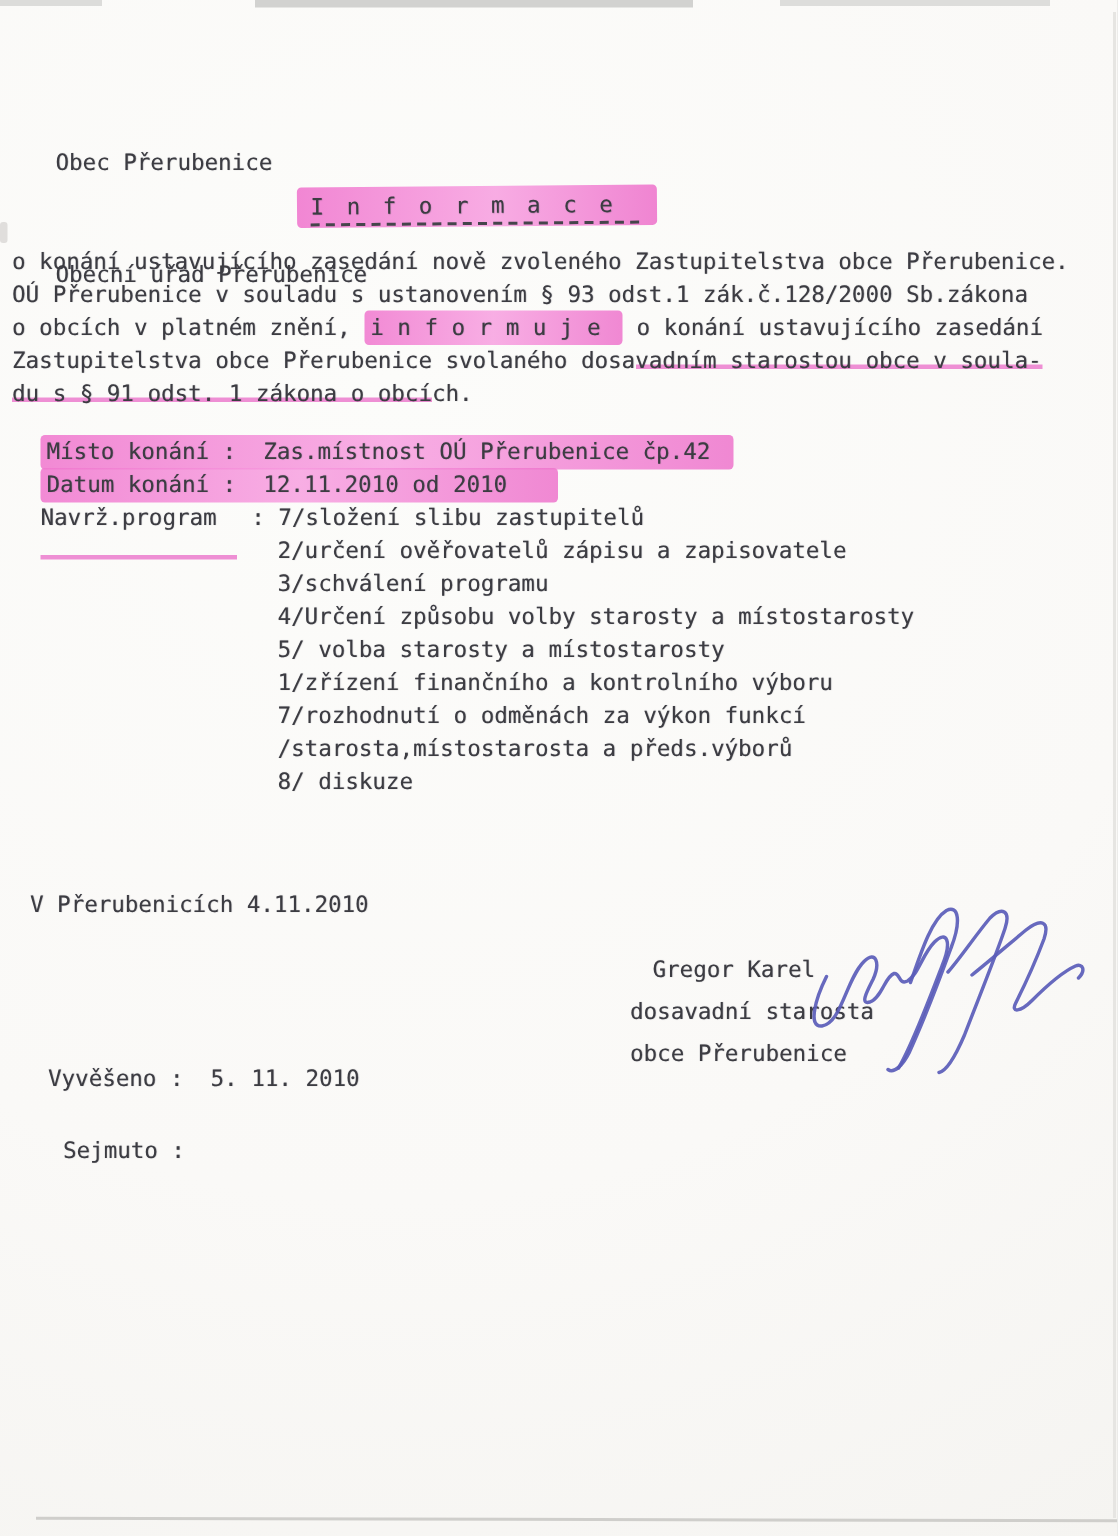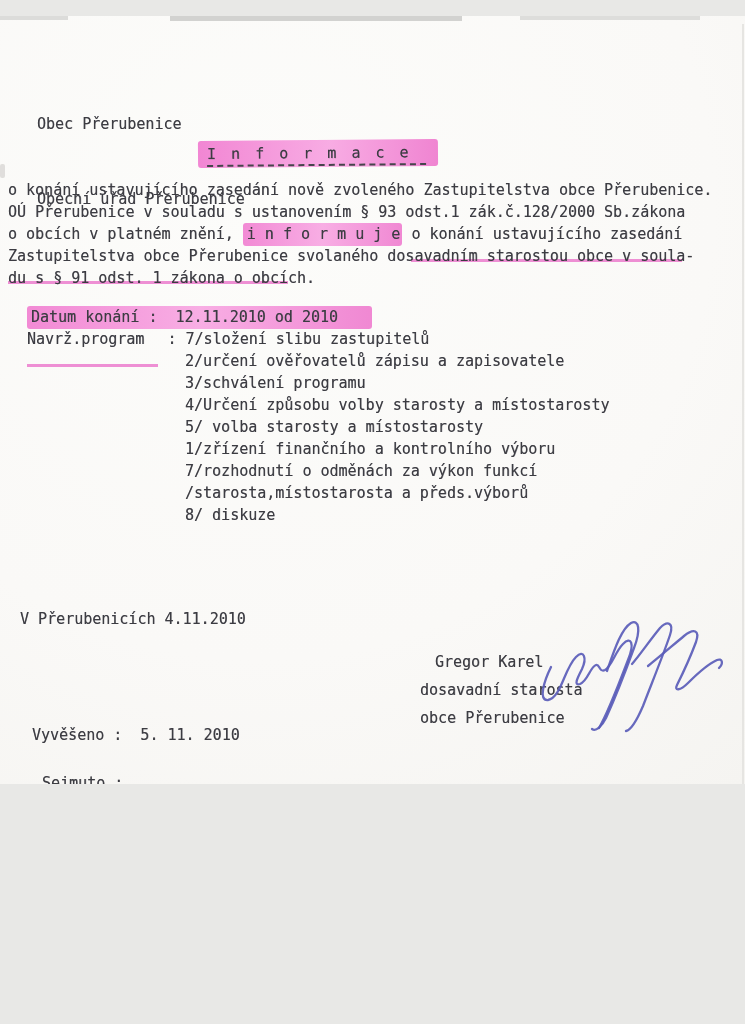--- a/index.html
+++ b/index.html
@@ -1,37 +1,37 @@
 <!DOCTYPE html>
 <html><head>
 <meta charset="utf-8">
 <style>
   html,body{margin:0;padding:0;background:#e8e8e6;}
   .page{
     position:relative;
-    width:745px;height:768px;
-    margin:16px auto;
+    width:745px;height:1024px;
+    margin:0 auto;
     background:radial-gradient(circle at 35% 25%, #fcfcfa 0%, #faf9f7 60%, #f5f4f1 100%);
     overflow:hidden;
     font-family:"DejaVu Sans Mono","Liberation Mono",monospace;
     font-size:15px;
     color:#3c3c42;
   }
   .tw{ text-shadow:0.3px 0.3px 0.6px rgba(70,70,80,0.55); }
   .abs{ position:absolute; }
   .pre{ white-space:pre; }
   .lh22{ line-height:22px; }
   .lh25{ line-height:25px; }
   .lh28{ line-height:28px; }
 
   
   .hl{
     background:linear-gradient(91deg, rgba(240,118,206,0.85) 0%, rgba(247,152,222,0.78) 50%, rgba(238,116,204,0.85) 100%);
     border-radius:3px;
-    padding:2px 2px 3px 4px;
+    padding:2px 15px 3px 4px;
     text-align:center;
   }
   .hl-ext{ padding-right:34px; }
 
   
   .pu{ border-bottom:3px solid rgba(236,128,206,0.88); padding-bottom:16px; }
   .pu-label{ padding-right:14px; }
 
   
   .title-hl{
@@ -85,20 +85,21 @@
 
   <div class="abs tw lh22" style="left:8px;top:163px;">
     <div class="pre">o konání ustavujícího zasedání nově zvoleného Zastupitelstva obce Přerubenice.</div>
     <div class="pre">OÚ Přerubenice v souladu s ustanovením § 93 odst.1 zák.č.128/2000 Sb.zákona</div>
     <div class="pre"><span>o obcích v platném znění, </span><span class="hl">i n f o r m u j e</span><span> </span><span class="pu">o konání ustavujícího zasedání</span></div>
     <div class="pre"><span class="pu">Zastupitelstva obce Přerubenice</span><span> svolaného dosavadním starostou obce v soula-</span></div>
     <div class="pre">du s § 91 odst. 1 zákona o obcích.</div>
   </div>
 
   <div class="abs tw lh22" style="left:27px;top:290px;">
+    <div class="pre"><span class="hl">Místo konání :  Zas.místnost OÚ Přerubenice čp.42</span></div>
     <div class="pre"><span class="hl hl-ext">Datum konání :  12.11.2010 od 2010</span></div>
     <div class="pre"><span class="pu pu-label">Navrž.program</span><span> : </span><span>7/složení slibu zastupitelů</span></div>
     <div class="pre items-indent">2/určení ověřovatelů zápisu a zapisovatele</div>
     <div class="pre items-indent">3/schválení programu</div>
     <div class="pre items-indent">4/Určení způsobu volby starosty a místostarosty</div>
     <div class="pre items-indent">5/ volba starosty a místostarosty</div>
     <div class="pre items-indent">1/zřízení finančního a kontrolního výboru</div>
     <div class="pre items-indent">7/rozhodnutí o odměnách za výkon funkcí</div>
     <div class="pre items-indent">/starosta,místostarosta a předs.výborů</div>
     <div class="pre items-indent">8/ diskuze</div>

